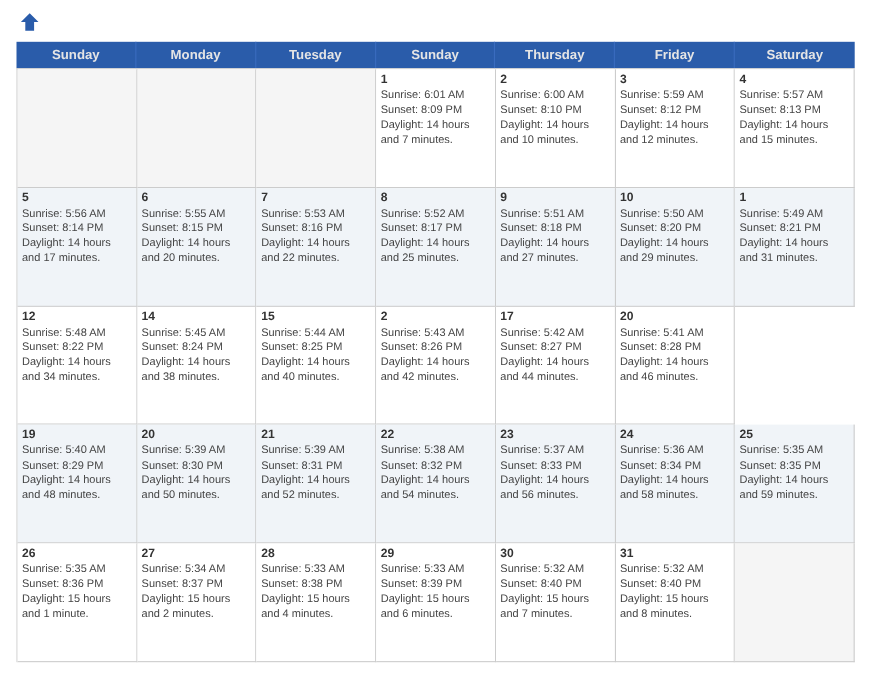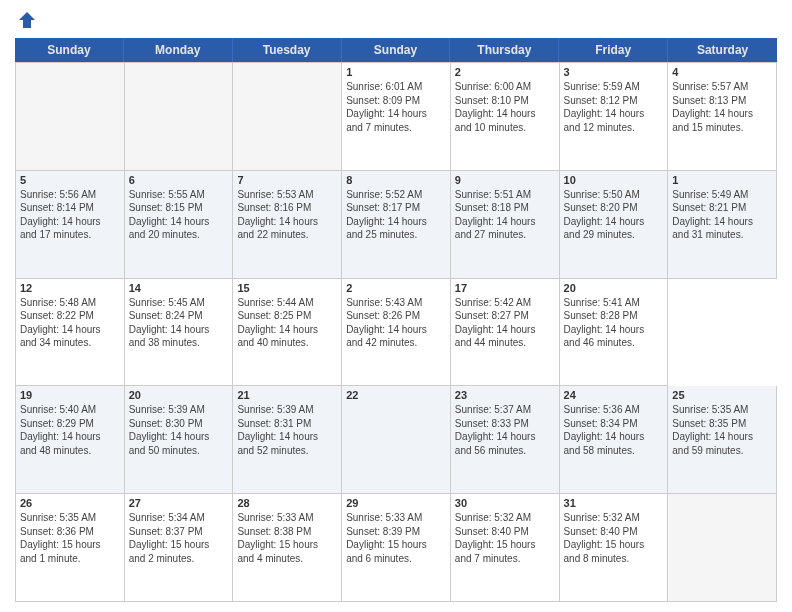--- a/index.html
+++ b/index.html
@@ -235,20 +235,21 @@
           <div class="cal-cell alt-bg">
             <div class="day-num">20</div>
             <div class="cell-text">Sunrise: 5:39 AM<br>Sunset: 8:30 PM<br>Daylight: 14 hours and 50 minutes.</div>
           </div>
           <div class="cal-cell alt-bg">
             <div class="day-num">21</div>
             <div class="cell-text">Sunrise: 5:39 AM<br>Sunset: 8:31 PM<br>Daylight: 14 hours and 52 minutes.</div>
           </div>
           <div class="cal-cell alt-bg">
             <div class="day-num">22</div>
+            <div class="cell-text">Sunrise: 5:38 AM<br>Sunset: 8:32 PM<br>Daylight: 14 hours and 54 minutes.</div>
           </div>
           <div class="cal-cell alt-bg">
             <div class="day-num">23</div>
             <div class="cell-text">Sunrise: 5:37 AM<br>Sunset: 8:33 PM<br>Daylight: 14 hours and 56 minutes.</div>
           </div>
           <div class="cal-cell alt-bg">
             <div class="day-num">24</div>
             <div class="cell-text">Sunrise: 5:36 AM<br>Sunset: 8:34 PM<br>Daylight: 14 hours and 58 minutes.</div>
           </div>
           <div class="cal-cell alt-bg">

